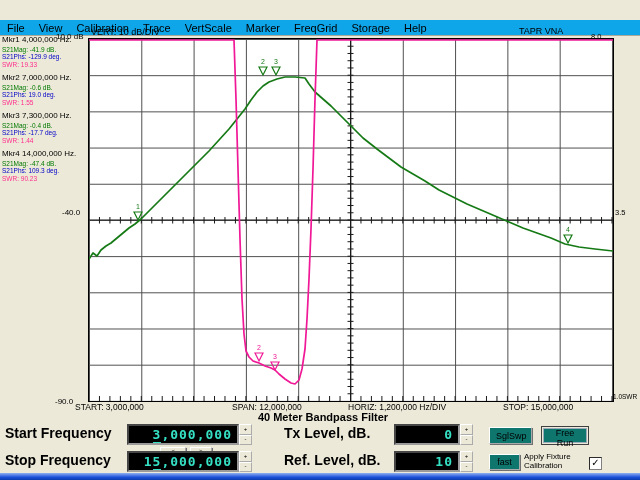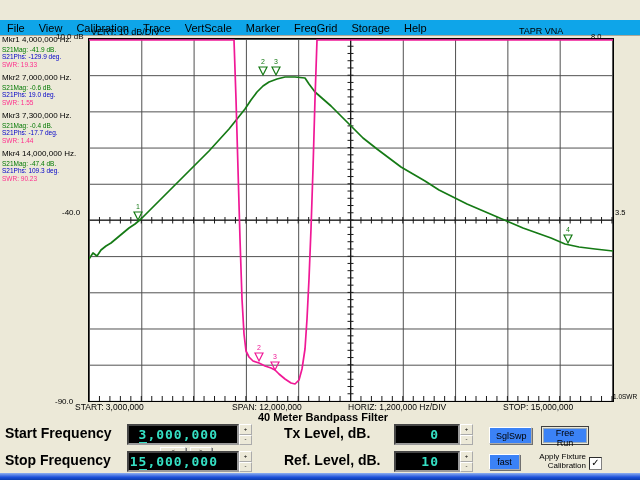--- a/index.html
+++ b/index.html
@@ -46,31 +46,31 @@
   .ax-left-bot{left:55px;top:390px;font-size:8px;margin-top:7px;}
   .ax-right-top{left:591px;top:32px;font-size:7.5px;}
   .ax-right-mid{left:615px;top:208px;font-size:7.5px;}
   .ax-right-bot{left:613px;top:393px;font-size:6.5px;}
   .ax-bot{top:402px;font-size:8.5px;}
   .graph-title{left:88px;top:411px;width:470px;text-align:center;font-size:11px;font-weight:bold;}
   
   .ctl-label{position:absolute;font-size:14px;font-weight:bold;color:#000;}
   .lcd{position:absolute;height:21px;background:#000;border:2px inset #9a9a9a;box-sizing:border-box;
     color:#35E0C4;font-family:"DejaVu Sans Mono",monospace;font-size:13px;font-weight:bold;
-    text-align:right;line-height:17px;padding-right:19px;letter-spacing:1px;}
+    text-align:right;line-height:17px;padding-right:5px;letter-spacing:1px;}
   .lcd .cursor{border-bottom:1px solid #35E0C4;}
   .spin{position:absolute;width:13px;height:21px;display:flex;flex-direction:column;}
   .spin button{flex:1;font-size:6px;line-height:5px;padding:0;background:#ECE9D8;
     border:1px outset #fff;color:#000;}
-  .btn{position:absolute;background:#3b82f6;border:1px outset #fff;box-shadow:1px 1px 0 #707070;
+  .btn{position:absolute;background:#0f766e;border:1px outset #fff;box-shadow:1px 1px 0 #707070;
     font-size:9px;font-family:"Liberation Sans",sans-serif;color:#000;text-align:center;}
   .btn-default{border:1px solid #404040;box-shadow:inset 0 0 0 1px #ECE9D8, inset 0 0 0 2px #9ab;}
   .nudge{position:absolute;height:9px;font-size:6px;line-height:5px;background:#ECE9D8;
     border:1px outset #fff;box-shadow:1px 1px 0 #707070;padding:0;color:#000;}
-  .fixture-label{position:absolute;left:524px;top:453px;width:62px;font-size:8px;text-align:right;line-height:8.5px;}
+  .fixture-label{position:absolute;left:524px;top:453px;width:62px;font-size:8px;text-align:left;line-height:8.5px;}
   .checkbox{position:absolute;left:589px;top:457px;width:11px;height:11px;background:#fff;
     border:1px inset #808080;font-size:10px;line-height:10px;text-align:center;color:#000;}
   .bottom-strip{position:absolute;left:0;top:473px;width:640px;height:7px;
     background:linear-gradient(180deg,#8fb0f2,#1c50d8 60%,#0a3cb0);}
 </style>
 </head>
 <body>
 
 <div class="window">
 

